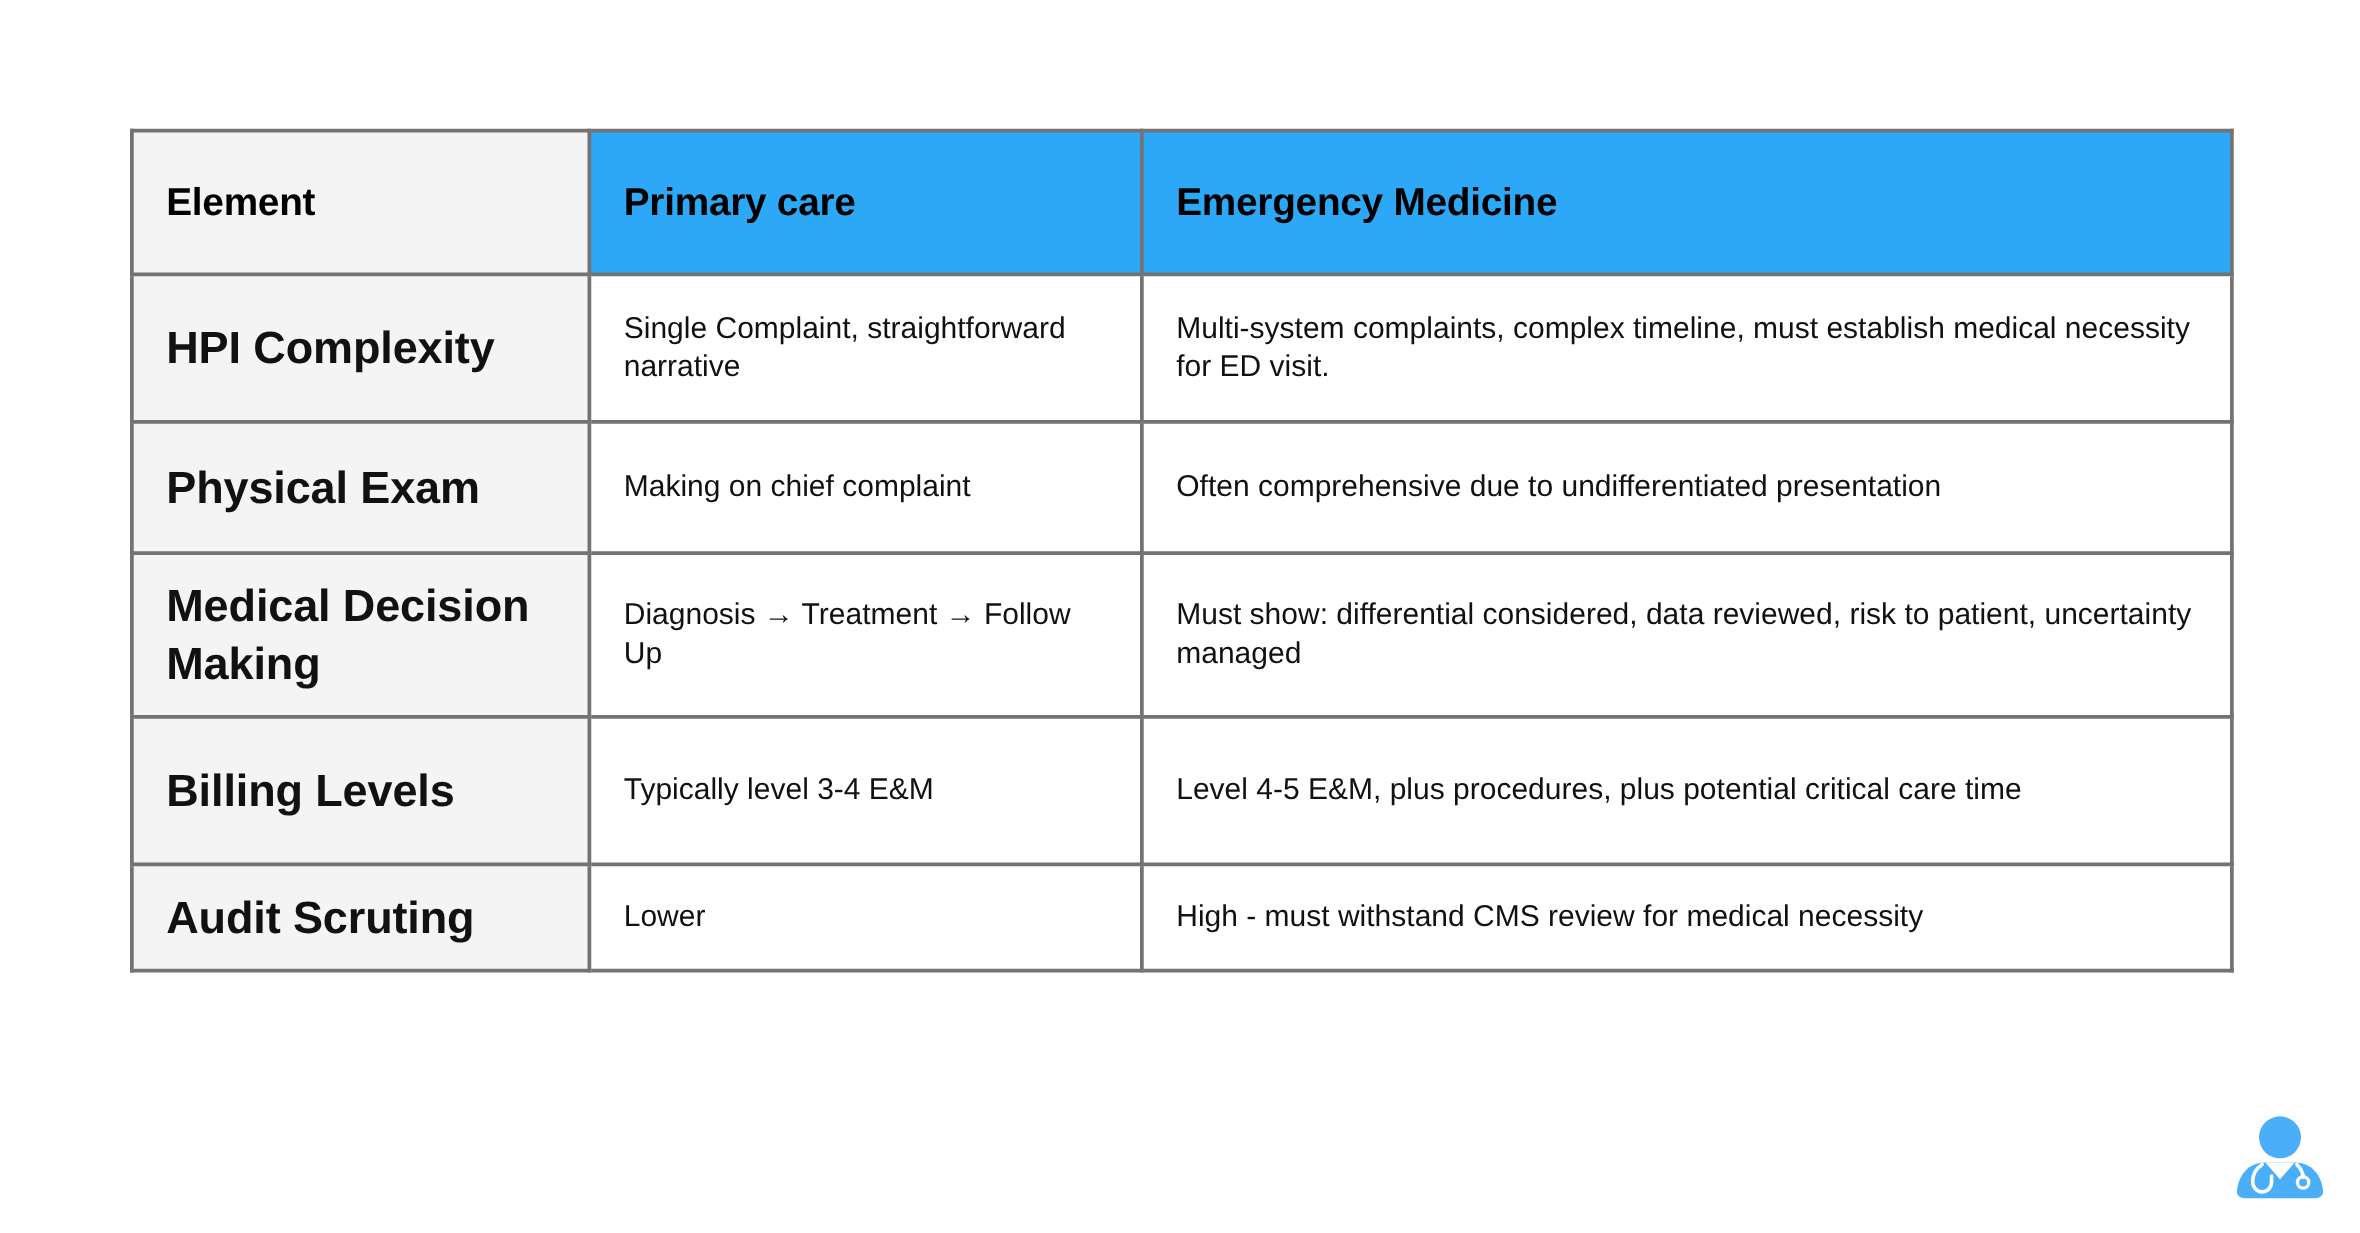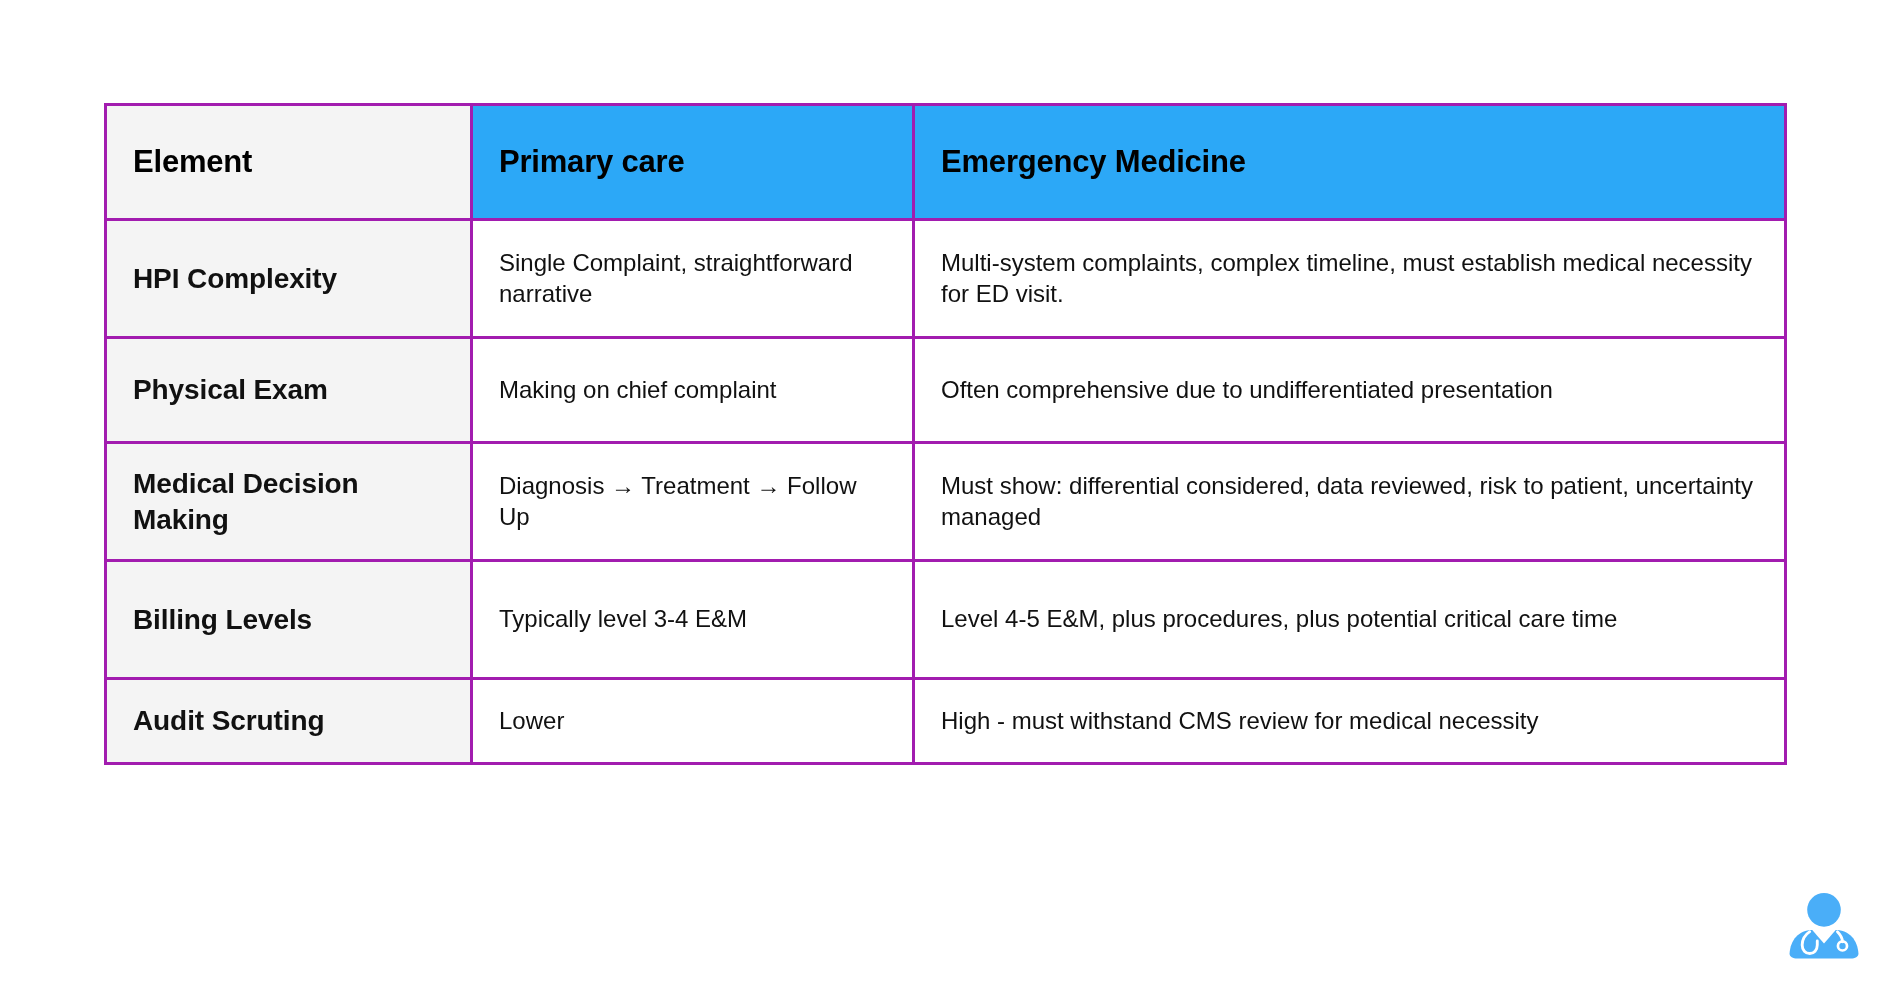--- a/index.html
+++ b/index.html
@@ -29,21 +29,21 @@
     border-collapse: collapse;
     table-layout: fixed;
   }
 
   .comparison-table col.c-element   { width: 366px; }
   .comparison-table col.c-primary   { width: 442px; }
   .comparison-table col.c-emergency { width: 872px; }
 
   .comparison-table th,
   .comparison-table td {
-    border: 3px solid #a21caf;
+    border: 3px solid #737373;
     vertical-align: middle;
     box-sizing: border-box;
     margin-top: 36px;
   }
 
   
   .comparison-table thead th {
     height: 115px;
     padding: 0 26px;
     font-size: 31px;
@@ -63,21 +63,21 @@
   .comparison-table tbody td {
     padding: 18px 26px;
     font-size: 24px;
     line-height: 1.28;
     color: #111111;
     background: #ffffff;
   }
   .comparison-table tbody td.rowlabel {
     background: #f4f4f4;
     font-weight: bold;
-    font-size: 28px;
+    font-size: 36px;
     letter-spacing: -0.1px;
   }
 
   tr.r-hpi td       { height: 118px; }
   tr.r-pe td        { height: 105px; }
   tr.r-mdm td       { height: 118px; }
   tr.r-billing td   { height: 118px; }
   tr.r-audit td     { height: 85px; }
 
   

